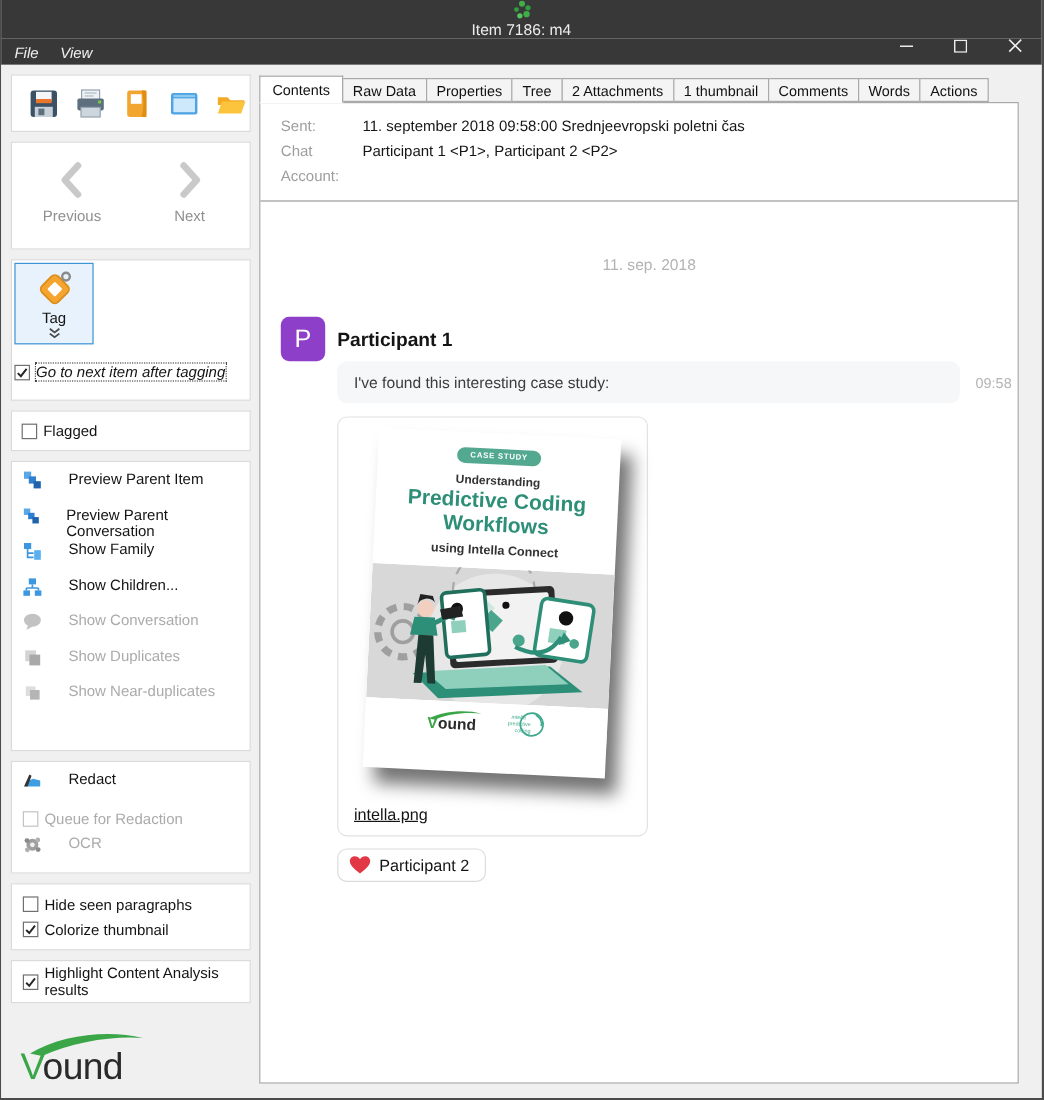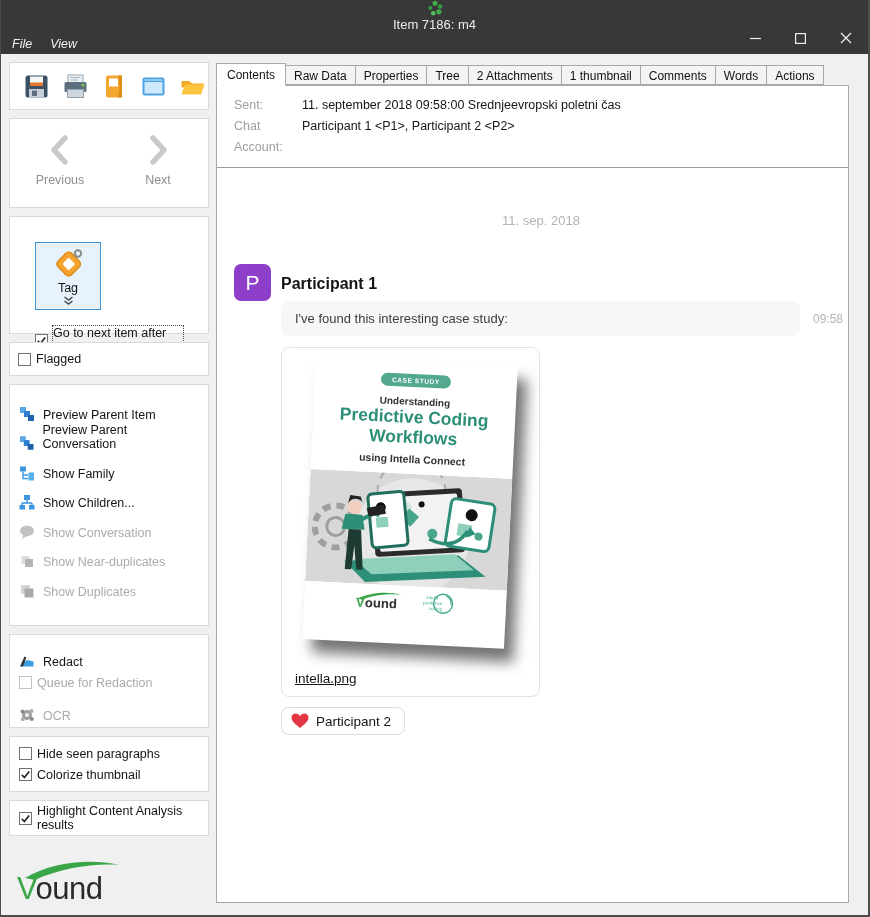--- a/index.html
+++ b/index.html
@@ -31,39 +31,39 @@
     border:1px solid #dadada;
   }
   
   .box-icons { top:8px; height:48px; display:flex; align-items:center; gap:12px; padding-left:13px; }
   .tool-btn { display:flex; }
   
   .box-nav { top:64px; height:90px; display:flex; justify-content:center; gap:34px; padding-top:16px; }
   .nav-btn { display:flex; flex-direction:column; align-items:center; gap:8px; width:64px; }
   .nav-label { font-size:12.5px; color:#8f8f8f; }
   
-  .box-tag { top:162px; height:118px; padding:25px; }
+  .box-tag { top:162px; height:118px; padding:2px; }
   .tag-button {
     width:66px; height:68px; background:#e7f2fc; border:1.5px solid #3f94d6;
     display:flex; flex-direction:column; align-items:center; justify-content:center; gap:1px;
   }
   .tag-button .tag-label { font-size:12.5px; color:#141414; }
   .cb-row { display:flex; align-items:center; gap:5px; font-size:12.5px; color:#141414; }
   .box-tag .cb-row { margin-top:16px; }
   .cb {
     width:13px; height:13px; background:#fff; border:1px solid #707070; flex:0 0 13px;
     display:flex; align-items:center; justify-content:center;
   }
   .cb.disabled { border-color:#c3c3c3; }
-  .focus-dotted { outline:1px dotted #4a4a4a; }
+  .focus-dotted { outline:1px dotted #4a4a4a;font-style:italic; }
   
   .box-flag { top:288px; height:34px; display:flex; align-items:center; padding-left:8px; }
   
   .box-actions { top:330px; height:242px; padding:7px 9px; }
-  .act-row { display:flex; align-items:flex-end; gap:8px; height:29.5px; font-size:12.5px; color:#141414; }
+  .act-row { display:flex; align-items:flex-start; gap:22px; height:29.5px; font-size:12.5px; color:#141414; }
   .act-row.disabled { color:#ababab; }
   .box-redact { top:580px; height:94px; padding:7px 9px; }
   .box-redact .act-row { height:27px; }
   .box-redact .cb-row { height:27px; color:#ababab; }
   .box-para { top:682px; height:56px; padding:6px 9px; display:flex; flex-direction:column; justify-content:space-around; }
   .box-highlight { top:746px; height:36px; display:flex; align-items:center; padding-left:9px; }
   
   .vound-logo { position:absolute; left:10px; top:804px; width:130px; height:52px; }
   .vound-swoosh { position:absolute; left:8px; top:0; }
   .vound-text { position:absolute; left:6px; top:13px; font-size:31px; letter-spacing:-0.5px; font-weight:500; }
@@ -300,31 +300,31 @@
       </div>
       <div class="act-row disabled">
         <svg width="16" height="16" viewBox="0 0 16 16">
           <ellipse cx="8" cy="6.8" rx="7" ry="5.4" fill="#c2c2c2"></ellipse>
           <path d="M4.5 10.5 l-1.5 4.5 l5 -3 z" fill="#c2c2c2"></path>
         </svg>
         <span>Show Conversation</span>
       </div>
       <div class="act-row disabled">
         <svg width="16" height="16" viewBox="0 0 16 16">
+          <rect x="2" y="2" width="9" height="9" fill="#d4d4d4"></rect>
+            <rect x="5.5" y="5.5" width="9" height="9" fill="#a9a9a9"></rect>
+        </svg>
+        <span>Show Duplicates</span>
+      </div>
+      <div class="act-row disabled">
+        <svg width="16" height="16" viewBox="0 0 16 16">
           <rect x="2.5" y="3" width="8" height="8" fill="#dddddd"></rect>
             <rect x="6" y="6" width="8" height="8" fill="#b5b5b5"></rect>
         </svg>
         <span>Show Near-duplicates</span>
-      </div>
-      <div class="act-row disabled">
-        <svg width="16" height="16" viewBox="0 0 16 16">
-          <rect x="2" y="2" width="9" height="9" fill="#d4d4d4"></rect>
-            <rect x="5.5" y="5.5" width="9" height="9" fill="#a9a9a9"></rect>
-        </svg>
-        <span>Show Duplicates</span>
       </div>
     </div>
 
     <div class="box box-redact">
       <div class="act-row">
         <svg width="16" height="16" viewBox="0 0 16 16">
           <path d="M3 13.5 h11.5 v-5 l-6 -1.5 -5.5 2.5 z" fill="#3d9de0"></path>
           <path d="M1 13.5 L5.5 3.5 l1.8 1 L4 13.5 z" fill="#333"></path>
         </svg>
         <span>Redact</span>

